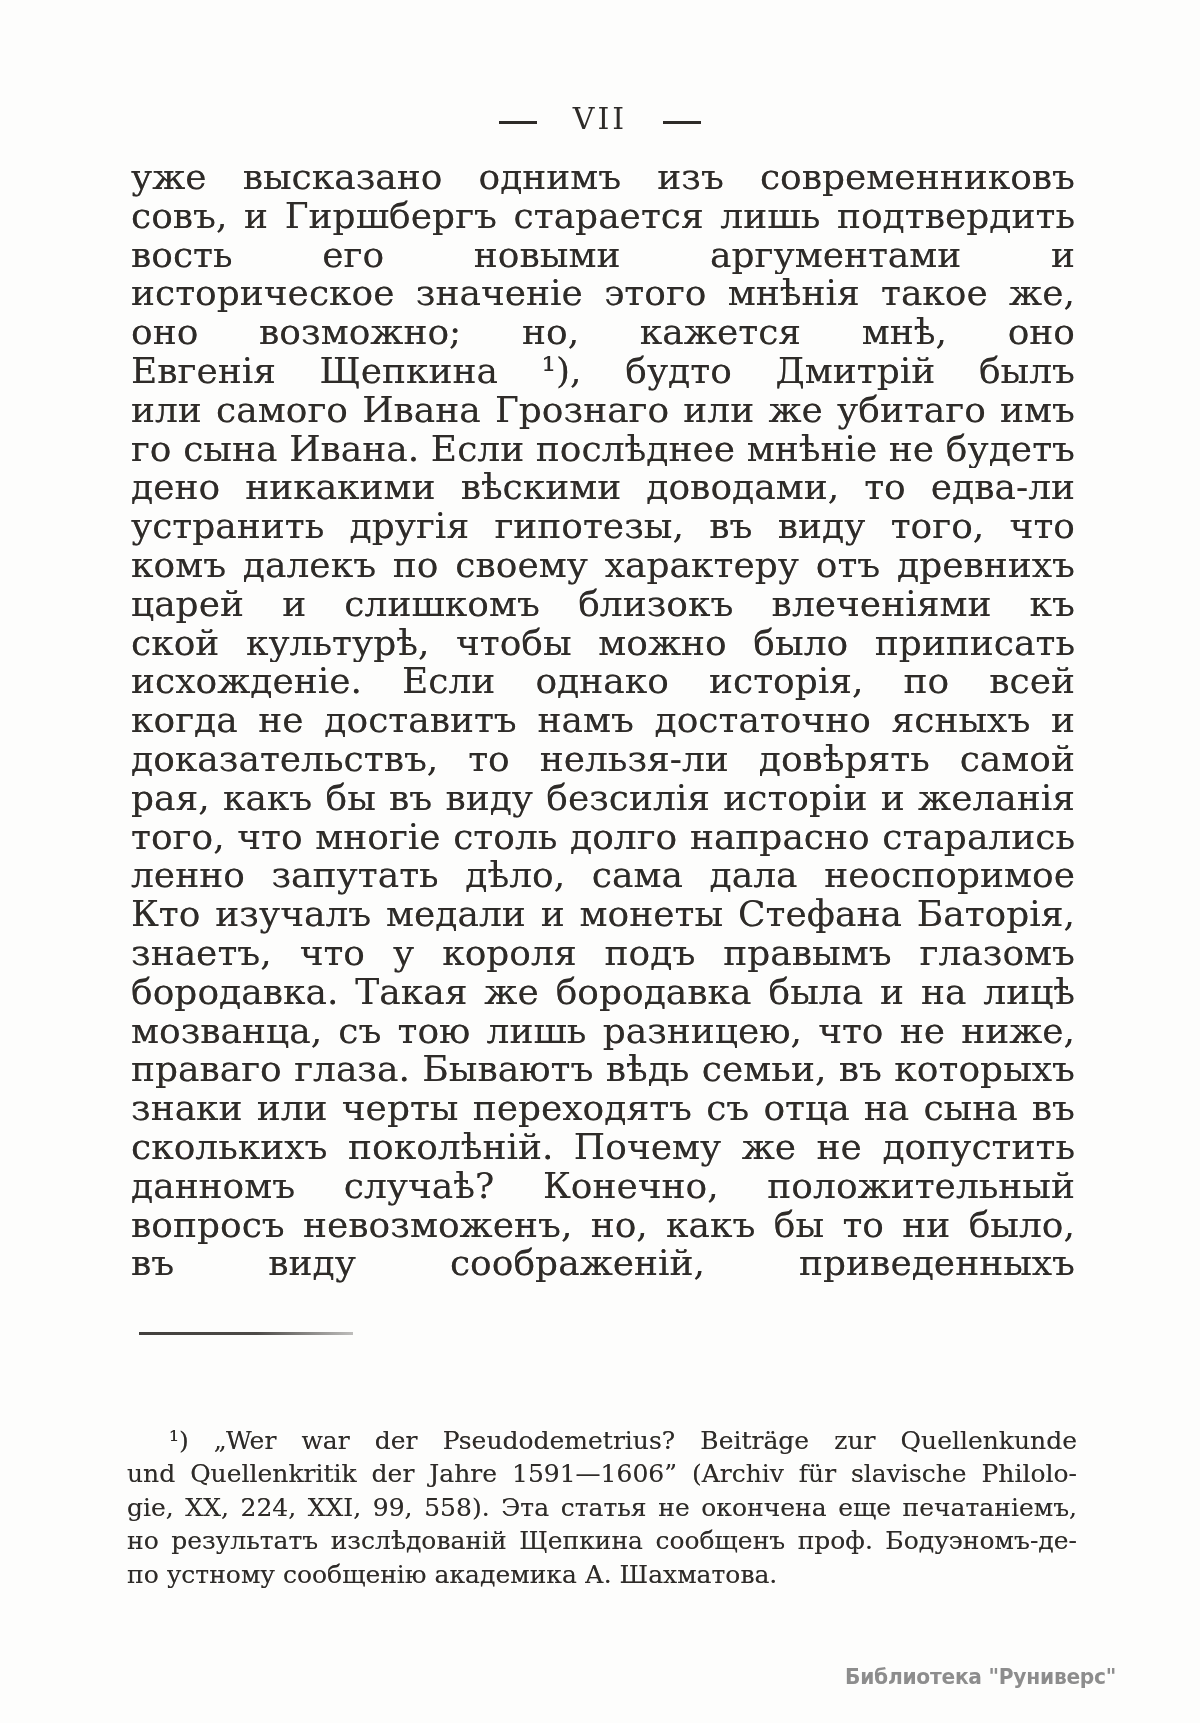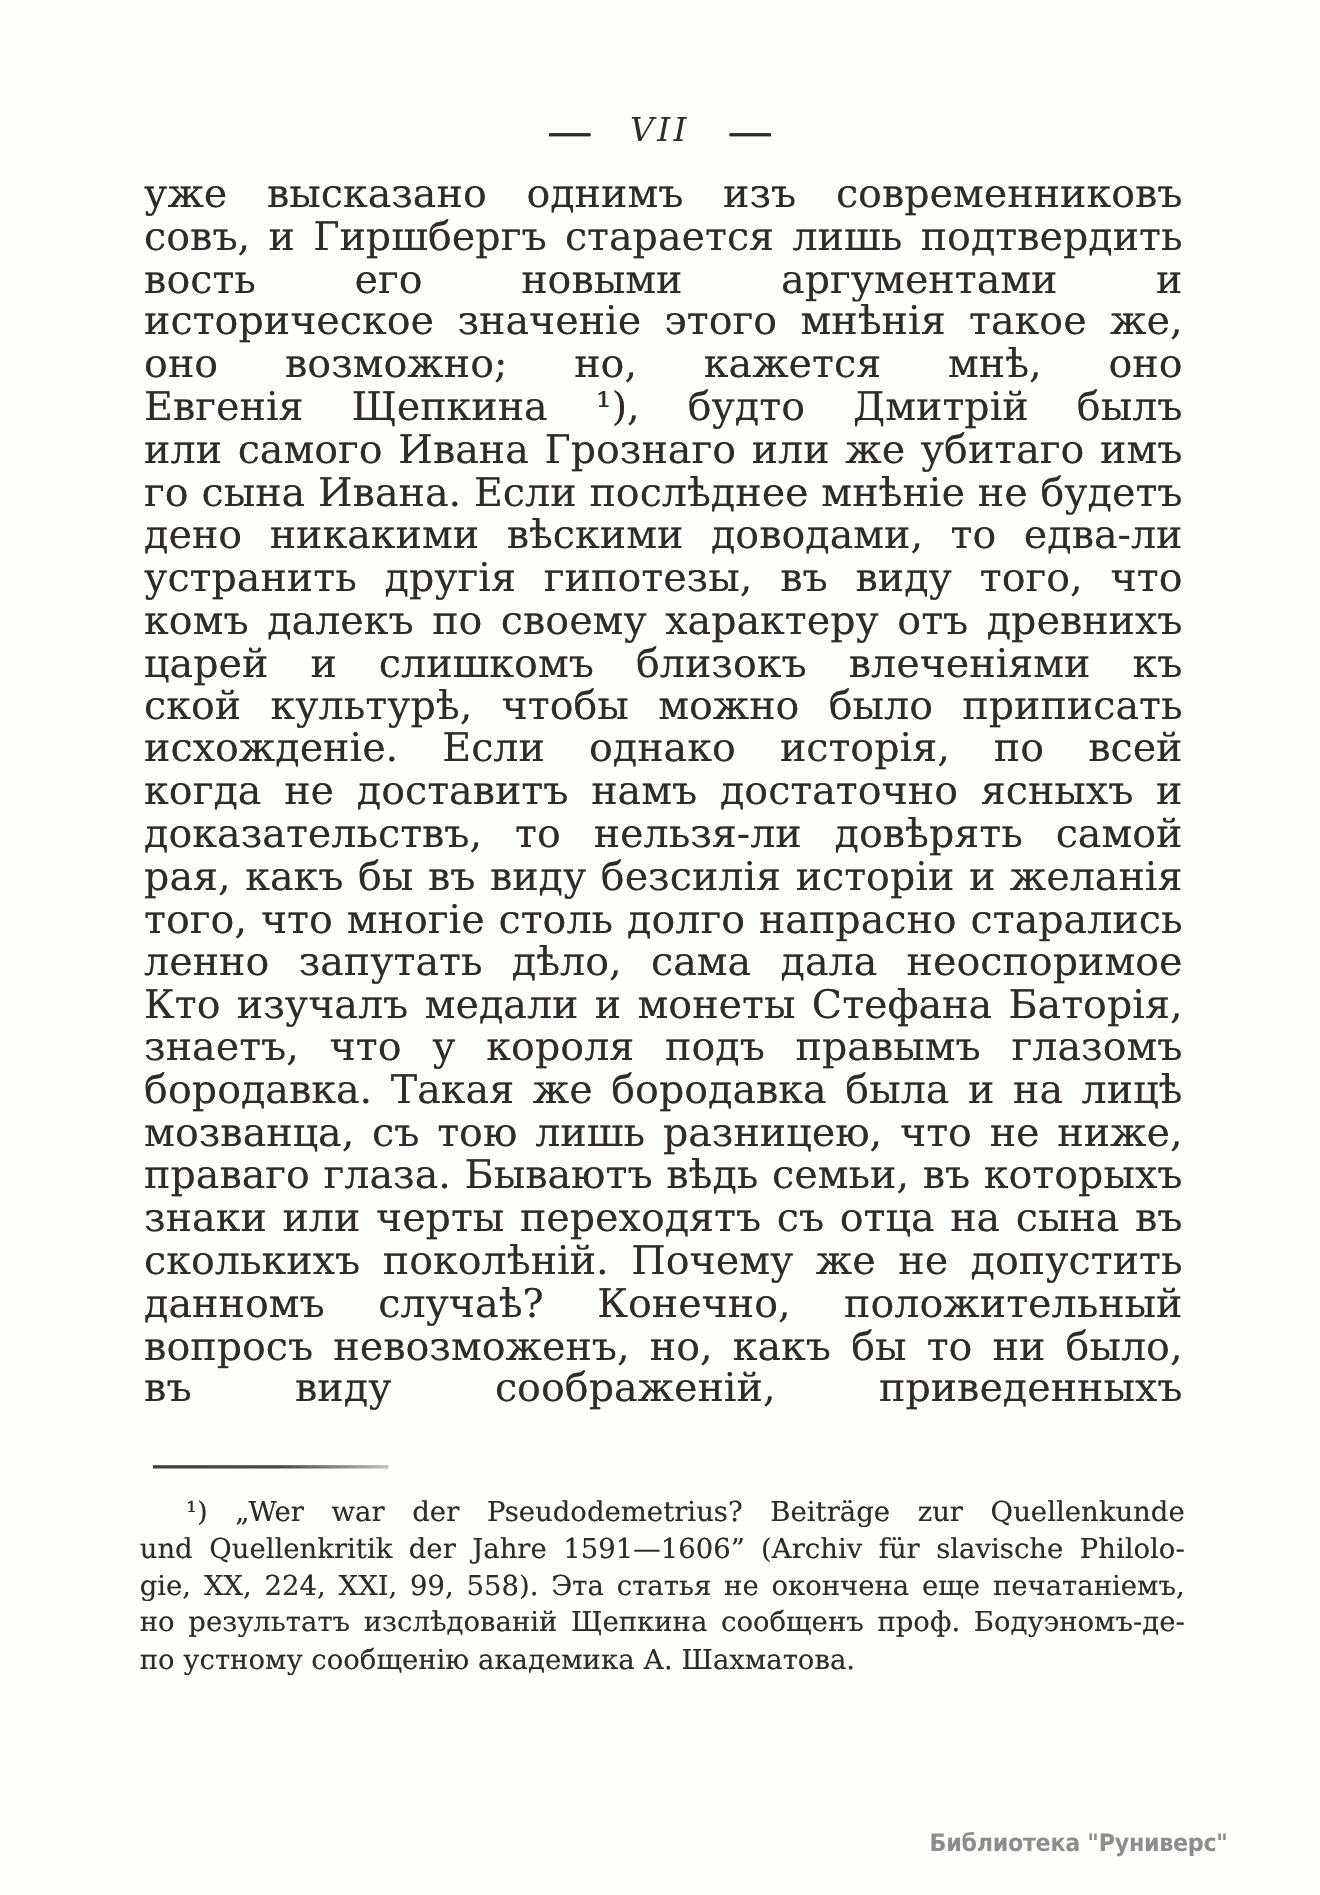--- a/index.html
+++ b/index.html
@@ -19,21 +19,20 @@
   
   .pagehead {
     position: absolute;
     top: 104px;
     left: 0;
     width: 1200px;
     display: flex;
     justify-content: center;
     align-items: center;
     gap: 36px;
-    font-style: italic;
   }
   .pagehead .dash {
     width: 38px;
     height: 3px;
     background: var(--ink, #2e2b28);
     margin-top: 6px;
   }
   .pagehead .num {
     font-size: 30px;
     line-height: 30px;
@@ -71,21 +70,21 @@
     background: linear-gradient(90deg,
       rgba(46,43,40,0.9) 0%,
       rgba(46,43,40,0.85) 55%,
       rgba(46,43,40,0.55) 80%,
       rgba(46,43,40,0.3) 100%);
   }
   
   .footnote {
     position: absolute;
     left: 127px;
-    top: 1358px;
+    top: 1424px;
     width: 950px;
     font-size: 25px;
     text-shadow: 0 0 0.5px rgba(46, 43, 40, 0.5);
   }
   .footnote .line {
     height: 33.4px;
     line-height: 33.4px;
     text-align: justify;
     text-align-last: justify;
     overflow: hidden;

